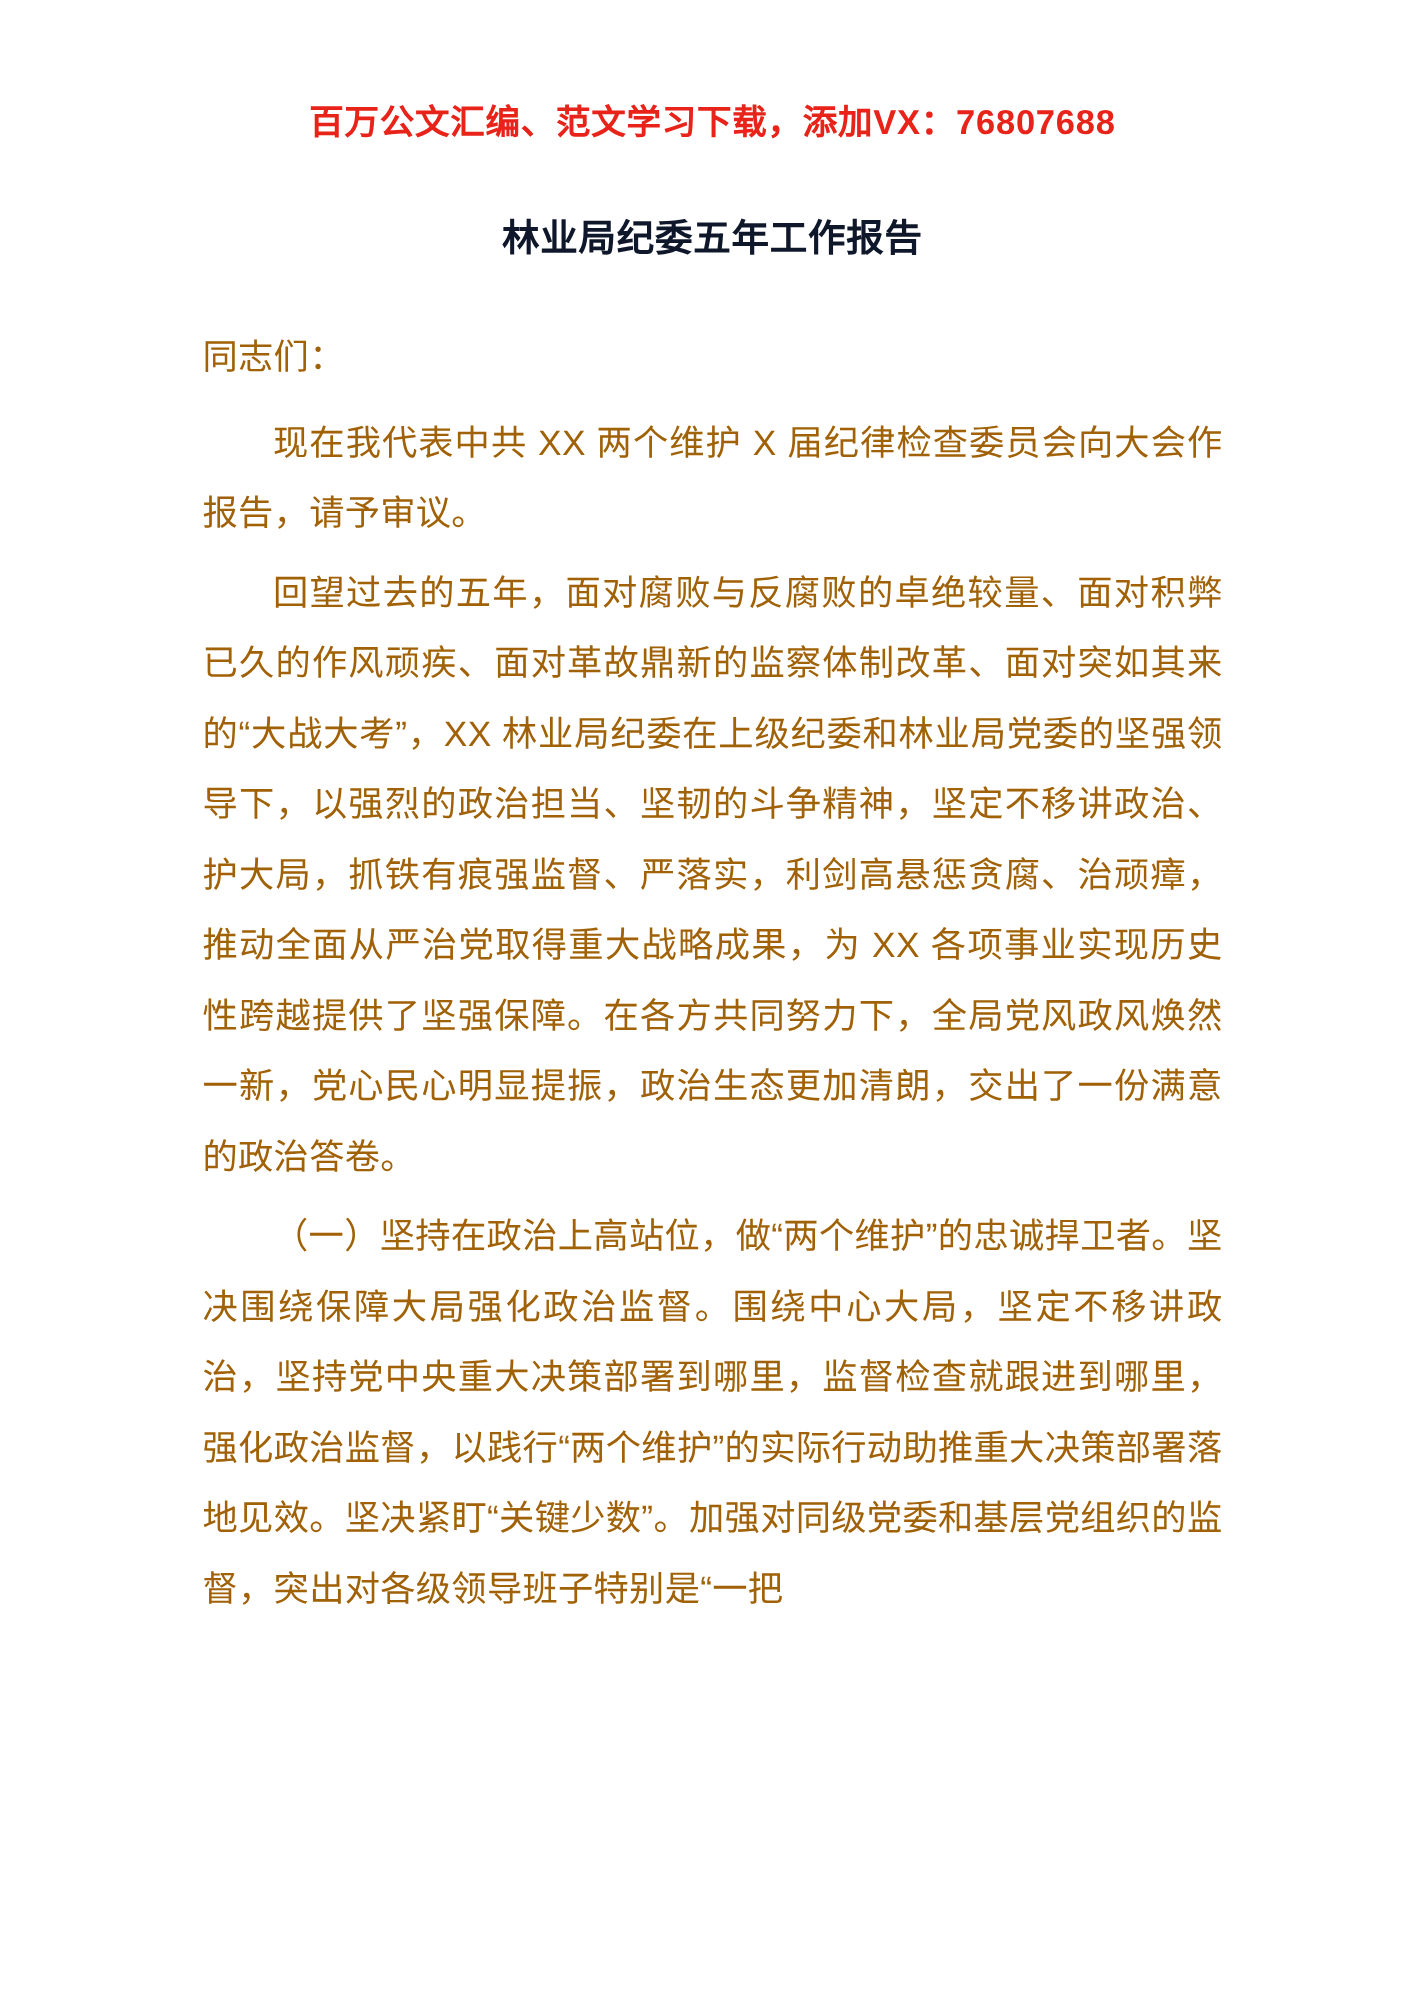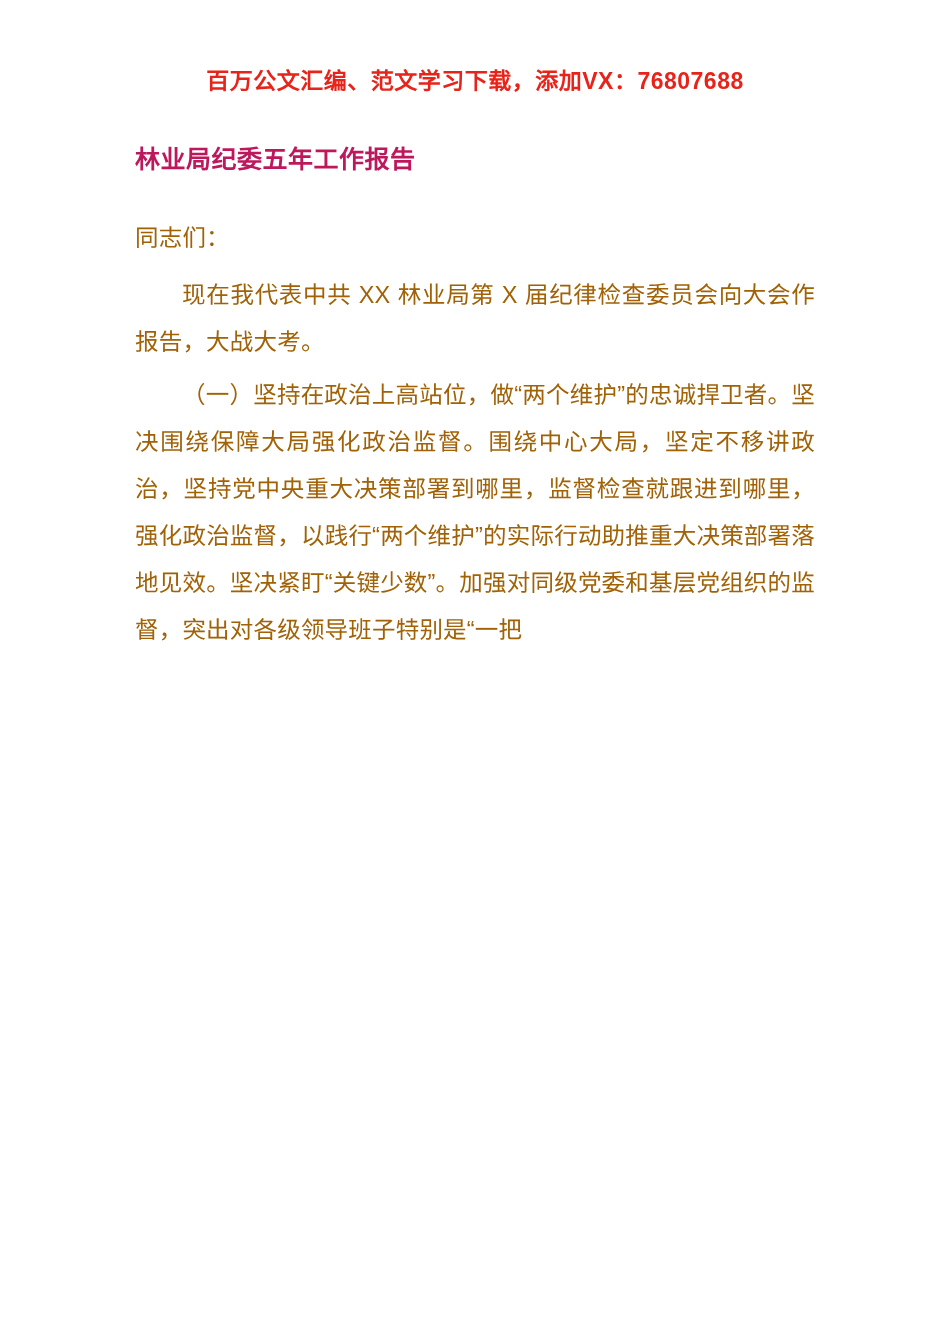--- a/index.html
+++ b/index.html
@@ -25,24 +25,24 @@
     text-align: center;
     color: #e8231a;
     font-size: 23px;
     font-weight: 700;
     letter-spacing: 0.5px;
     padding-top: 68px;
     line-height: 1.2;
     white-space: nowrap;
   }
   .doc-title {
-    text-align: left;
+    text-align: center;
     font-size: 25px;
     font-weight: 700;
-    color: #be185d;
+    color: #0f172a;
     margin-top: 47px;
     line-height: 1.3;
     letter-spacing: 0.5px;
   }
   .body-block {
     margin-top: 40px;
   }
   p.para {
     font-size: 23.5px;
     line-height: 47px;
@@ -64,17 +64,18 @@
 <body>
 
 <div class="page">
 
   <div class="banner">百万公文汇编、范文学习下载，添加VX：76807688</div>
 
   <h1 class="doc-title">林业局纪委五年工作报告</h1>
 
   <div class="body-block">
     <p class="para salutation">同志们：</p>
-    <p class="para indent">现在我代表中共 XX 林业局第 X 届纪律检查委员会向大会作报告，大战大考。</p>
+    <p class="para indent">现在我代表中共 XX 两个维护 X 届纪律检查委员会向大会作报告，请予审议。</p>
+    <p class="para indent">回望过去的五年，面对腐败与反腐败的卓绝较量、面对积弊已久的作风顽疾、面对革故鼎新的监察体制改革、面对突如其来的“大战大考”，XX 林业局纪委在上级纪委和林业局党委的坚强领导下，以强烈的政治担当、坚韧的斗争精神，坚定不移讲政治、护大局，抓铁有痕强监督、严落实，利剑高悬惩贪腐、治顽瘴，推动全面从严治党取得重大战略成果，为 XX 各项事业实现历史性跨越提供了坚强保障。在各方共同努力下，全局党风政风焕然一新，党心民心明显提振，政治生态更加清朗，交出了一份满意的政治答卷。</p>
     <p class="para indent">（一）坚持在政治上高站位，做“两个维护”的忠诚捍卫者。坚决围绕保障大局强化政治监督。围绕中心大局，坚定不移讲政治，坚持党中央重大决策部署到哪里，监督检查就跟进到哪里，强化政治监督，以践行“两个维护”的实际行动助推重大决策部署落地见效。坚决紧盯“关键少数”。加强对同级党委和基层党组织的监督，突出对各级领导班子特别是“一把</p>
   </div>
 
 </div>
 
 </body></html>

